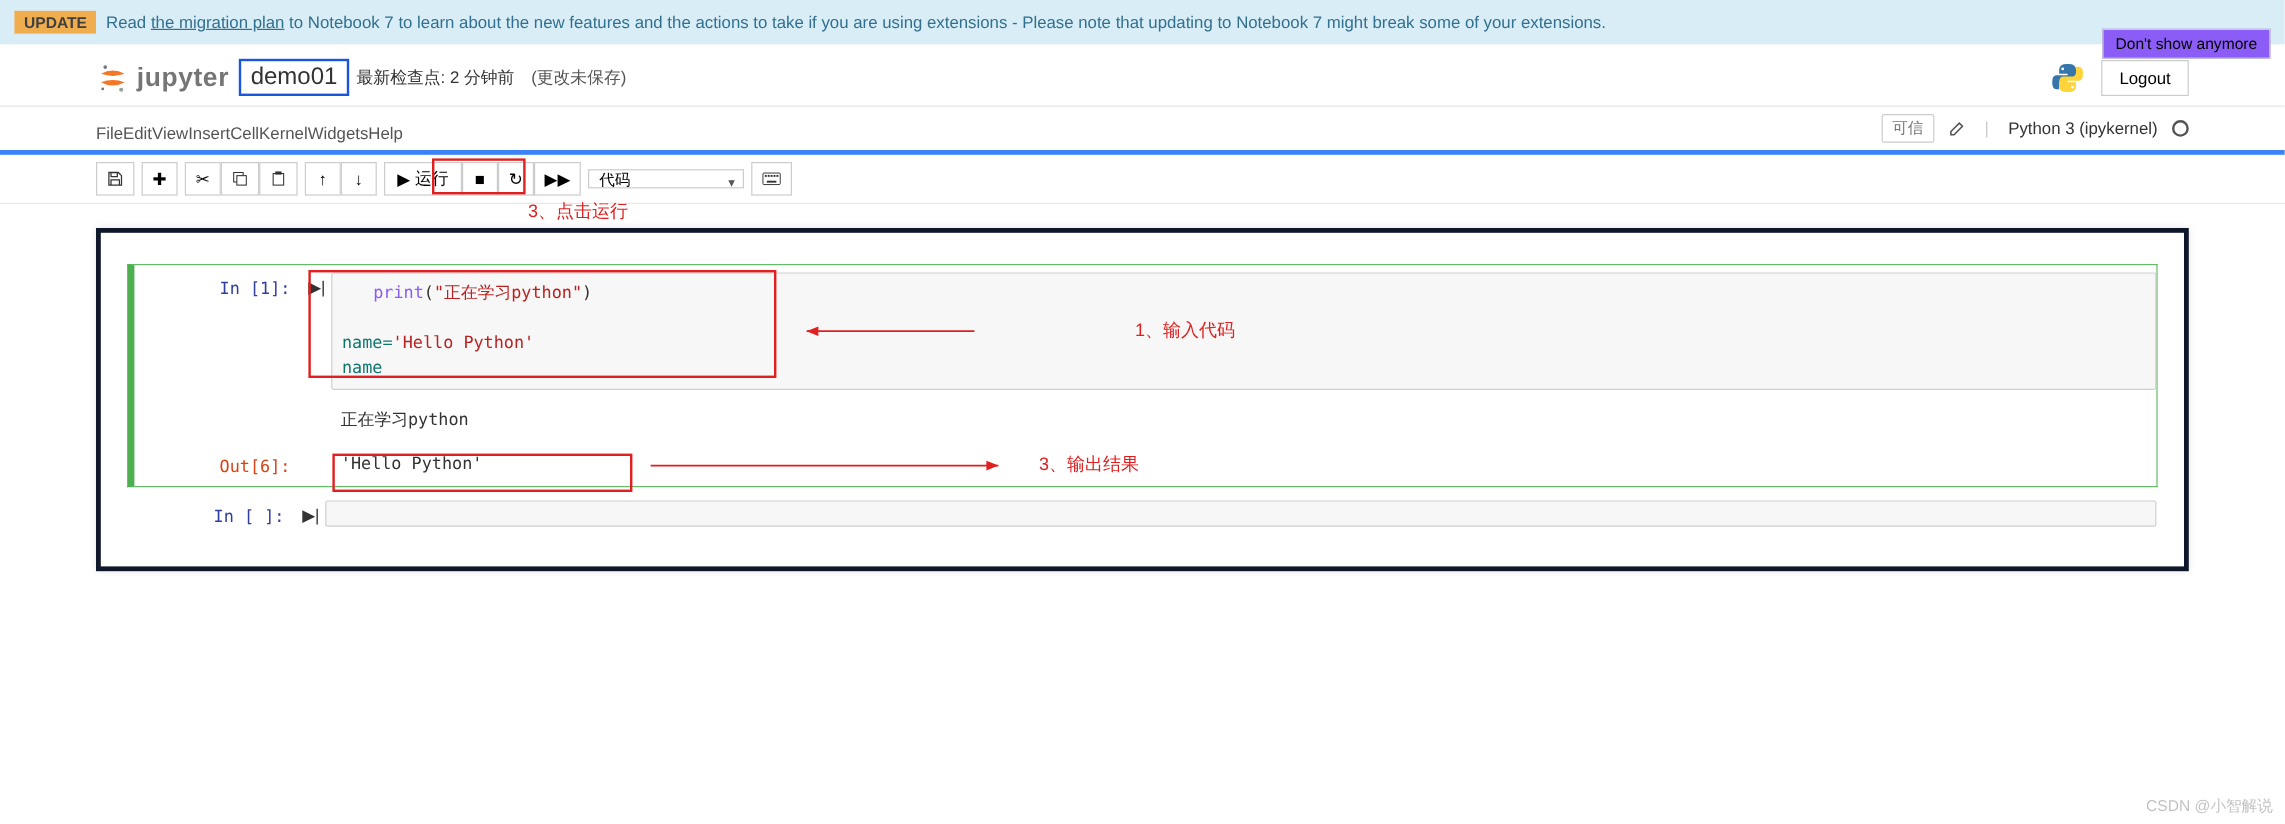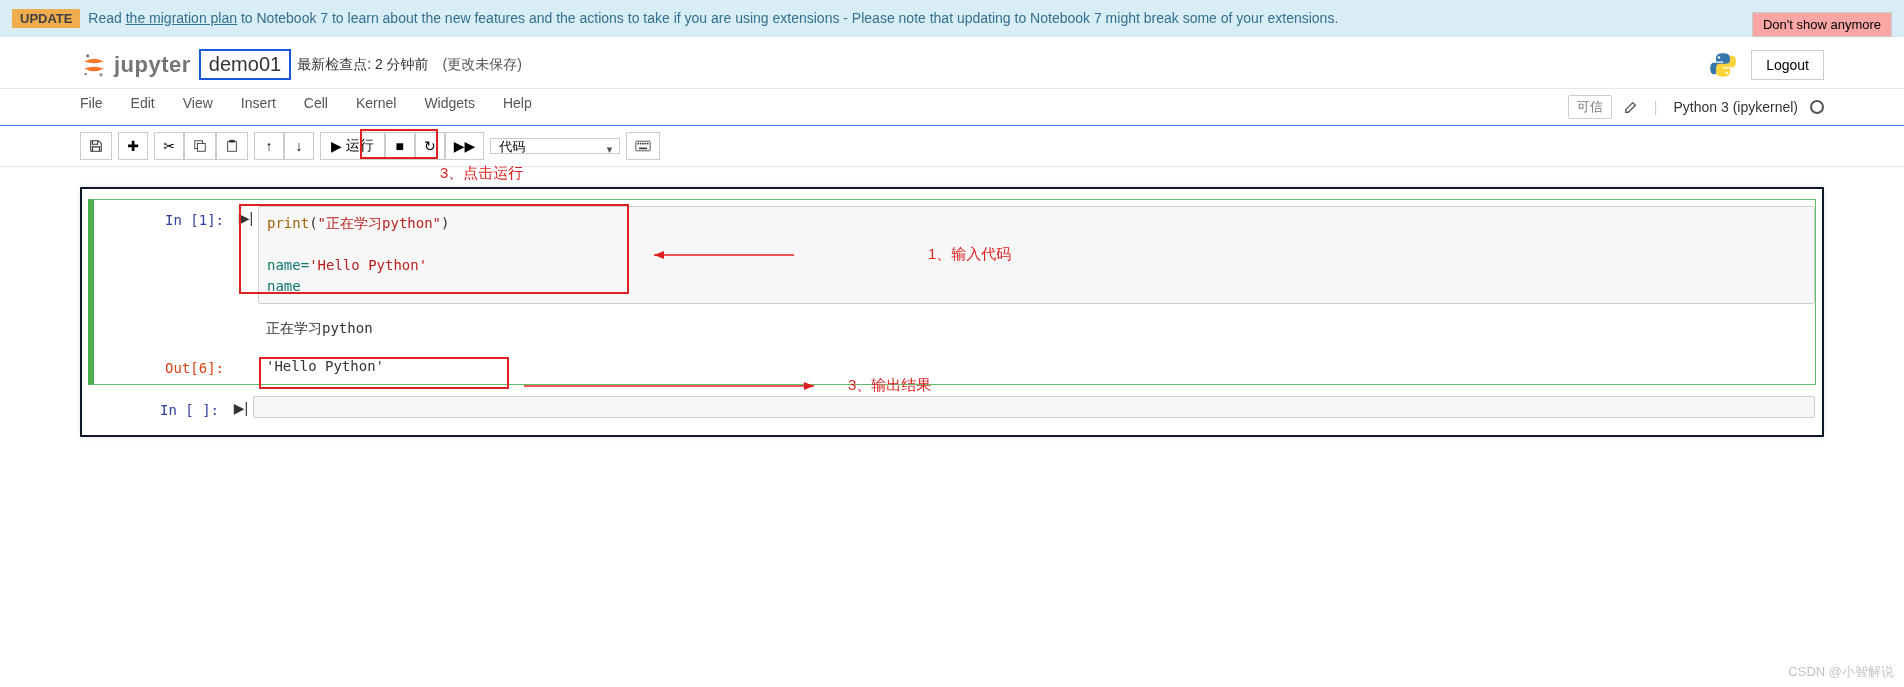--- a/index.html
+++ b/index.html
@@ -1,64 +1,64 @@
 <!DOCTYPE html>
 <html><head>
 <meta charset="utf-8">
 <style>
 * { box-sizing: border-box; margin: 0; padding: 0; }
 body { font-family: "Helvetica Neue", Helvetica, Arial, sans-serif; font-size: 14px; color: #333; background: #fff; width: 1904px; }
 .update-banner { background: #d9edf7; color: #31708f; padding: 8px 12px; position: relative; line-height: 1.5; }
 .update-badge { background: #f0ad4e; color: #404040; padding: 2px 8px; font-weight: bold; font-size: 13px; margin-right: 4px; }
 .update-banner a { color: #31708f; text-decoration: underline; }
-.update-dismiss { position: absolute; right: 12px; top: 12px; background: #fca5a5; border: 1px solid #ccc; padding: 4px 10px; font-size: 13px; cursor: pointer; }
+.update-dismiss { position: absolute; right: 12px; top: 24px; background: #8b5cf6; border: 1px solid #ccc; padding: 4px 10px; font-size: 13px; cursor: pointer; }
 .header { display: flex; align-items: center; padding: 12px 80px 8px 80px; }
 .logo { display: flex; align-items: center; gap: 6px; font-weight: bold; }
 .logo-icon { width: 28px; height: 28px; }
 .logo-text { font-size: 22px; color: #757575; letter-spacing: 0.5px; }
 .nb-name-box { border: 2px solid #1a56db; padding: 2px 8px; margin-left: 8px; font-size: 20px; }
 .checkpoint { margin-left: 6px; font-size: 14px; color: #333; }
 .autosave { margin-left: 14px; font-size: 14px; color: #555; }
 .header-right { margin-left: auto; display: flex; align-items: center; gap: 14px; }
 .python-icon { width: 28px; height: 28px; }
 .logout-btn { border: 1px solid #ccc; background: #fff; padding: 6px 14px; font-size: 14px; cursor: pointer; border-radius: 0; }
-.menubar { display: flex; align-items: flex-start; padding: 6px 80px; border-top: 1px solid #e7e7e7; border-bottom: 1px solid #3b82f6; gap: 28px; }
+.menubar { display: flex; align-items: flex-end; padding: 6px 80px; border-top: 1px solid #e7e7e7; border-bottom: 4px solid #3b82f6; }
 .menubar .menu-item { color: #555; cursor: pointer; font-size: 14px; }
 .menubar-right { margin-left: auto; display: flex; align-items: center; gap: 12px; }
 .trusted { border: 1px solid #ccc; padding: 2px 8px; font-size: 13px; color: #777; border-radius: 2px; }
 .kernel-name { font-size: 14px; color: #333; }
 .kernel-indicator { width: 14px; height: 14px; border: 2px solid #555; border-radius: 50%; display: inline-block; }
 .toolbar { display: flex; align-items: center; padding: 6px 80px; gap: 6px; position: relative; border-bottom: 1px solid #e7e7e7; }
 .tb-group { display: flex; gap: 0; }
 .tb-btn { border: 1px solid #ccc; background: #fff; min-width: 30px; height: 28px; display: flex; align-items: center; justify-content: center; cursor: pointer; font-size: 14px; padding: 0 8px; }
 .tb-btn.run { padding: 0 10px; gap: 4px; }
 .tb-select { border: 1px solid #ccc; height: 16px; padding: 0 22px 0 8px; font-size: 13px; background: #fff; appearance: none; position: relative; min-width: 130px; }
 .select-wrap { position: relative; }
 .select-wrap::after { content: "▾"; position: absolute; right: 8px; top: 5px; font-size: 11px; color: #555; pointer-events: none; }
 .red-box-run { position: absolute; border: 2px solid #e02020; left: 360px; top: 3px; width: 78px; height: 30px; pointer-events: none; }
 .run-annot { position: absolute; color: #e02020; font-size: 15px; left: 440px; top: 38px; }
 .notebook { padding: 20px 80px 40px 80px; }
-.nb-container { border: 2px solid #0f172a; box-shadow: 0 0 6px rgba(0,0,0,0.1); background: #fff; padding: 6px; position: relative; }
+.nb-container { border: 4px solid #0f172a; box-shadow: 0 0 6px rgba(0,0,0,0.1); background: #fff; padding: 22px; position: relative; }
 .cell { border: 1px solid transparent; margin: 4px 0; position: relative; }
 .cell.selected { border-color: #66bb6a; border-left: 6px solid #4caf50; }
 .cell-inner { display: flex; padding: 6px 0; }
 .prompt { width: 140px; text-align: right; padding: 6px 10px 0 0; font-family: monospace; font-size: 14px; flex-shrink: 0; }
 .in-prompt { color: #303f9f; }
 .out-prompt { color: #d84315; }
 .run-ctrl { width: 24px; padding-top: 4px; text-align: center; flex-shrink: 0; }
 .input-area { flex: 1; background: #f7f7f7; border: 1px solid #cfcfcf; border-radius: 2px; padding: 6px 8px; font-family: monospace; font-size: 14px; line-height: 1.5; white-space: pre; }
 .output-area { flex: 1; padding: 4px 8px; font-family: monospace; font-size: 14px; }
 .red-box-input { position: absolute; border: 2px solid #e02020; left: 145px; top: 4px; width: 390px; height: 90px; pointer-events: none; }
 .red-box-out { position: absolute; border: 2px solid #e02020; left: 165px; top: 157px; width: 250px; height: 32px; pointer-events: none; }
 .arrow1 { position: absolute; left: 560px; top: 45px; }
-.arrow3 { position: absolute; left: 430px; top: 176px; }
+.arrow3 { position: absolute; left: 430px; top: 157px; }
 .annot-text { color: #e02020; font-size: 15px; }
 .arrow-line { stroke: #e02020; stroke-width: 1.5; fill: none; }
 .arrow-head { fill: #e02020; }
-.cm-builtin { color: #a16207; }
+.cm-builtin { color: #8b5cf6; margin-left: 26px; }
 .cm-string { color: #ba2121; }
 .cm-var { color: #0f766e; }
 .watermark { position: fixed; bottom: 6px; right: 10px; color: rgba(0,0,0,0.25); font-size: 13px; }
 .divider { color: #ccc; margin: 0 4px; }
 .pencil-icon { width: 14px; height: 14px; cursor: pointer; }
 </style>
 </head>
 <body>
 
 <div class="update-banner">

